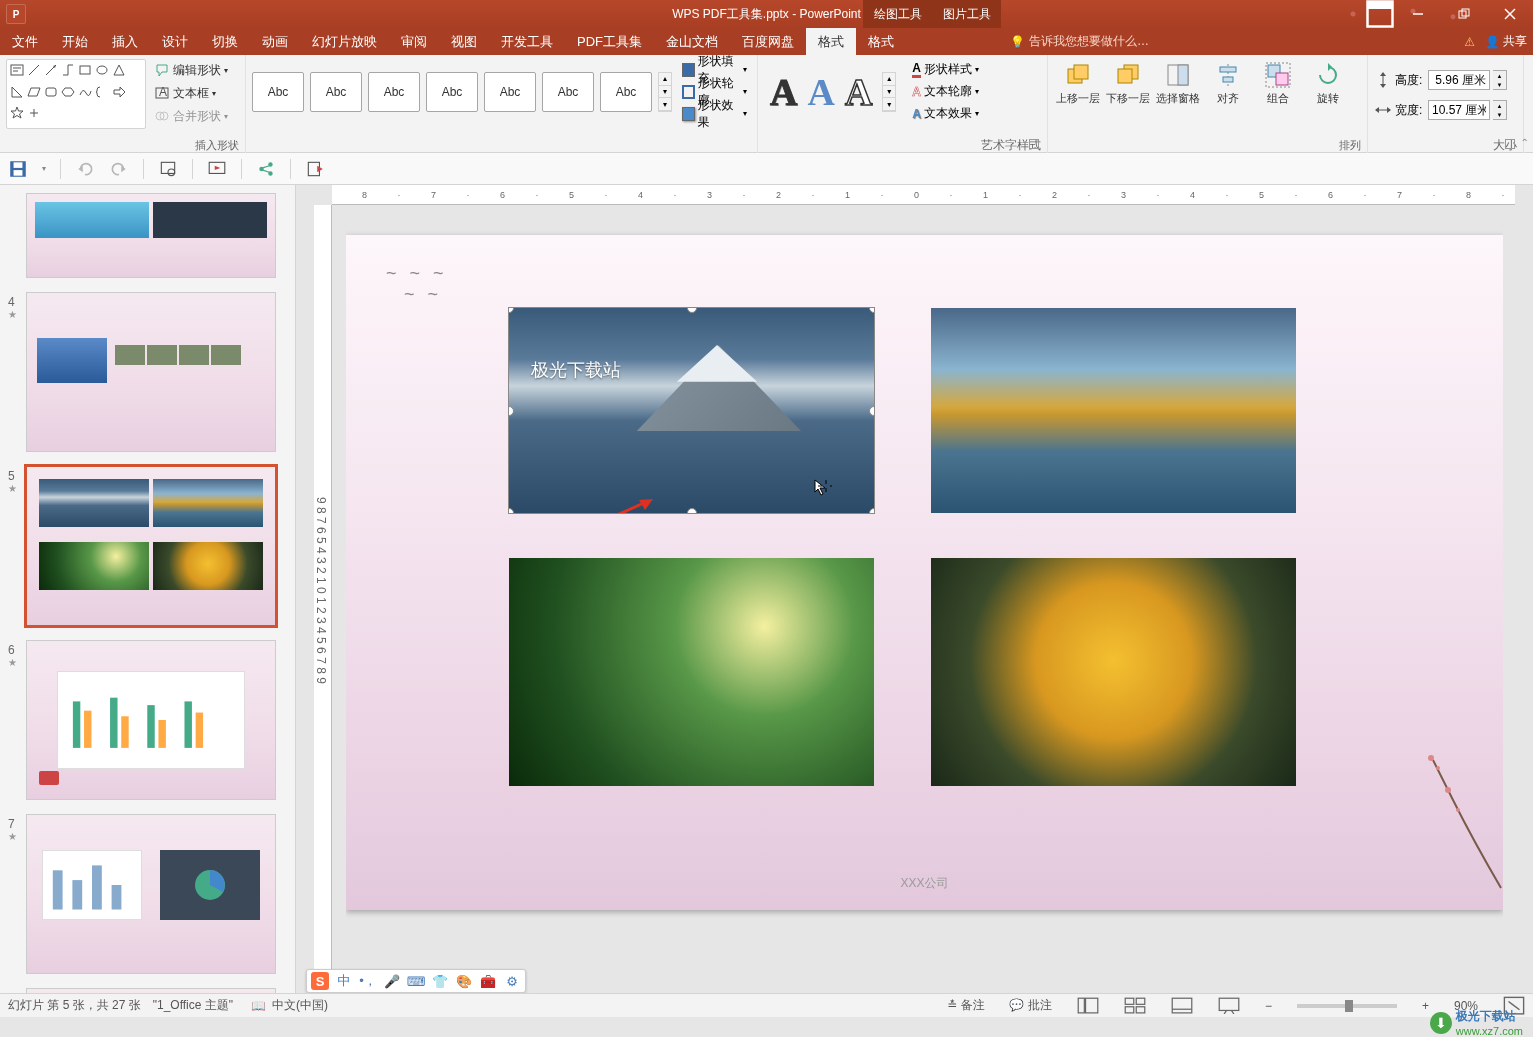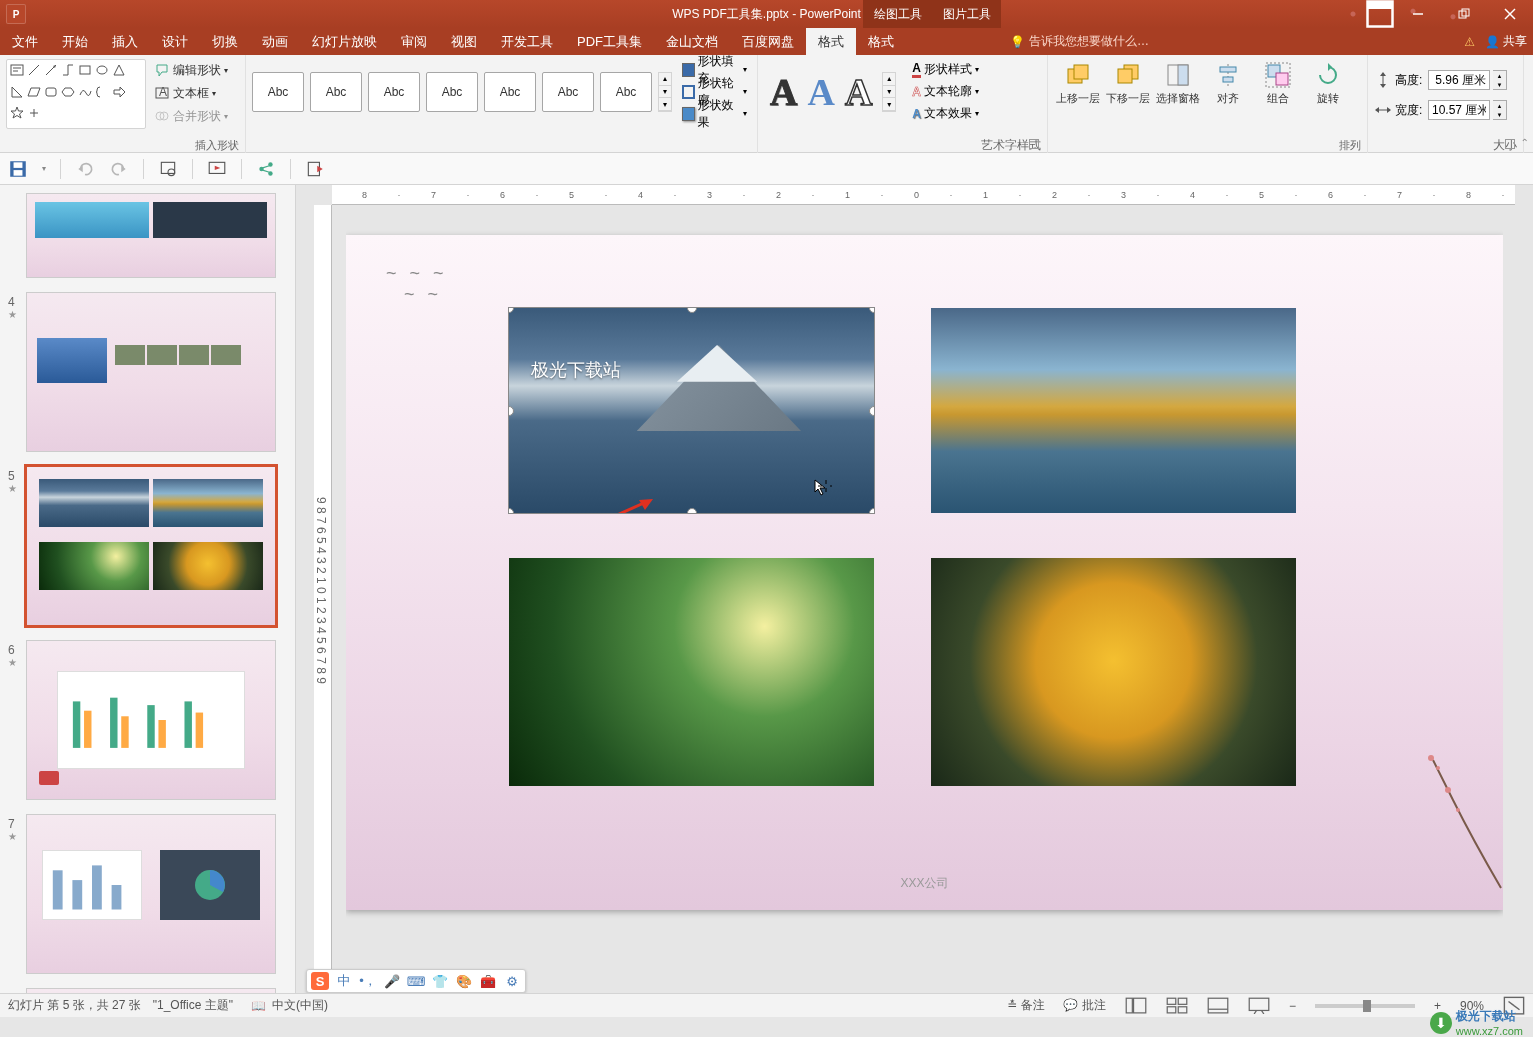--- a/index.html
+++ b/index.html
@@ -77,21 +77,21 @@
 .mtn-peak{position:absolute;top:18%;left:35%;width:45%;height:42%;background:linear-gradient(135deg,#8896a2,#6a7884);clip-path:polygon(50% 0,100% 100%,0 100%)}
 .mtn-snow{position:absolute;top:18%;left:46%;width:22%;height:18%;background:#e8eef2;clip-path:polygon(50% 0,100% 100%,0 100%)}
 .lake-img{width:100%;height:100%;background:linear-gradient(180deg,#4a6888 0%,#8ab4d0 30%,#d4a840 48%,#c89830 52%,#4a7490 70%,#2a5472 100%);position:relative}
 .leaf-img{width:100%;height:100%;background:radial-gradient(circle at 70% 30%,#f4f0a0 0%,#589848 30%,#205020 70%,#0a2a0a 100%);position:relative}
 .maple-img{width:100%;height:100%;background:radial-gradient(circle at 50% 45%,#f4c030 0%,#d89820 35%,#3a4a2a 65%,#1a2818 100%);position:relative}
 .img-caption{position:absolute;top:50px;left:22px;color:#fff;font-size:18px;font-weight:500;text-shadow:0 1px 2px rgba(0,0,0,.5)}
 .red-arrow{position:absolute;left:72px;top:186px;width:80px;height:40px;pointer-events:none}
 .cursor-move{position:absolute;left:304px;top:170px;font-size:16px;color:#000;pointer-events:none}
 .statusbar{position:absolute;bottom:20px;left:0;right:0;height:24px;background:#f3f3f3;border-top:1px solid #d4d4d4;display:flex;align-items:center;font-size:12px;color:#555;padding:0 8px}
 .statusbar .sep{margin:0 6px;color:#ccc}
-.statusbar .right{position:absolute;right:8px;display:flex;align-items:center;gap:19px}
+.statusbar .right{position:absolute;right:8px;display:flex;align-items:center;gap:25px}
 .statusbar .view-btn{width:22px;height:18px;display:flex;align-items:center;justify-content:center;cursor:pointer}
 .statusbar .zoom-slider{width:100px;height:4px;background:#ccc;position:relative;cursor:pointer}
 .statusbar .zoom-slider .thumb{position:absolute;left:48px;top:-4px;width:8px;height:12px;background:#888}
 .ime-bar{position:absolute;bottom:44px;left:306px;height:24px;background:#fff;border:1px solid #ccc;border-radius:3px;display:flex;align-items:center;padding:0 4px;gap:6px;box-shadow:0 1px 3px rgba(0,0,0,.2)}
 .ime-btn{width:18px;height:18px;display:flex;align-items:center;justify-content:center;cursor:pointer;color:#4a7db8;font-size:13px}
 .ime-btn.sogou{background:#ff6a3a;color:#fff;border-radius:3px;font-weight:bold}
 .watermark{position:absolute;right:10px;bottom:0;font-size:13px;color:#4aa84a;display:flex;align-items:center;gap:4px}
 .watermark .logo{width:22px;height:22px;background:#4aa84a;border-radius:50%;display:flex;align-items:center;justify-content:center;color:#fff;font-size:14px}
 .collapse-chev{position:absolute;right:4px;bottom:4px;font-size:10px;color:#888;cursor:pointer}
 .decor-flowers{position:absolute;right:40px;top:0;width:200px;height:28px;opacity:.5;background:radial-gradient(circle at 30% 50%,#d88 2px,transparent 3px),radial-gradient(circle at 60% 40%,#d88 2px,transparent 3px),radial-gradient(circle at 80% 60%,#d88 2px,transparent 3px)}

